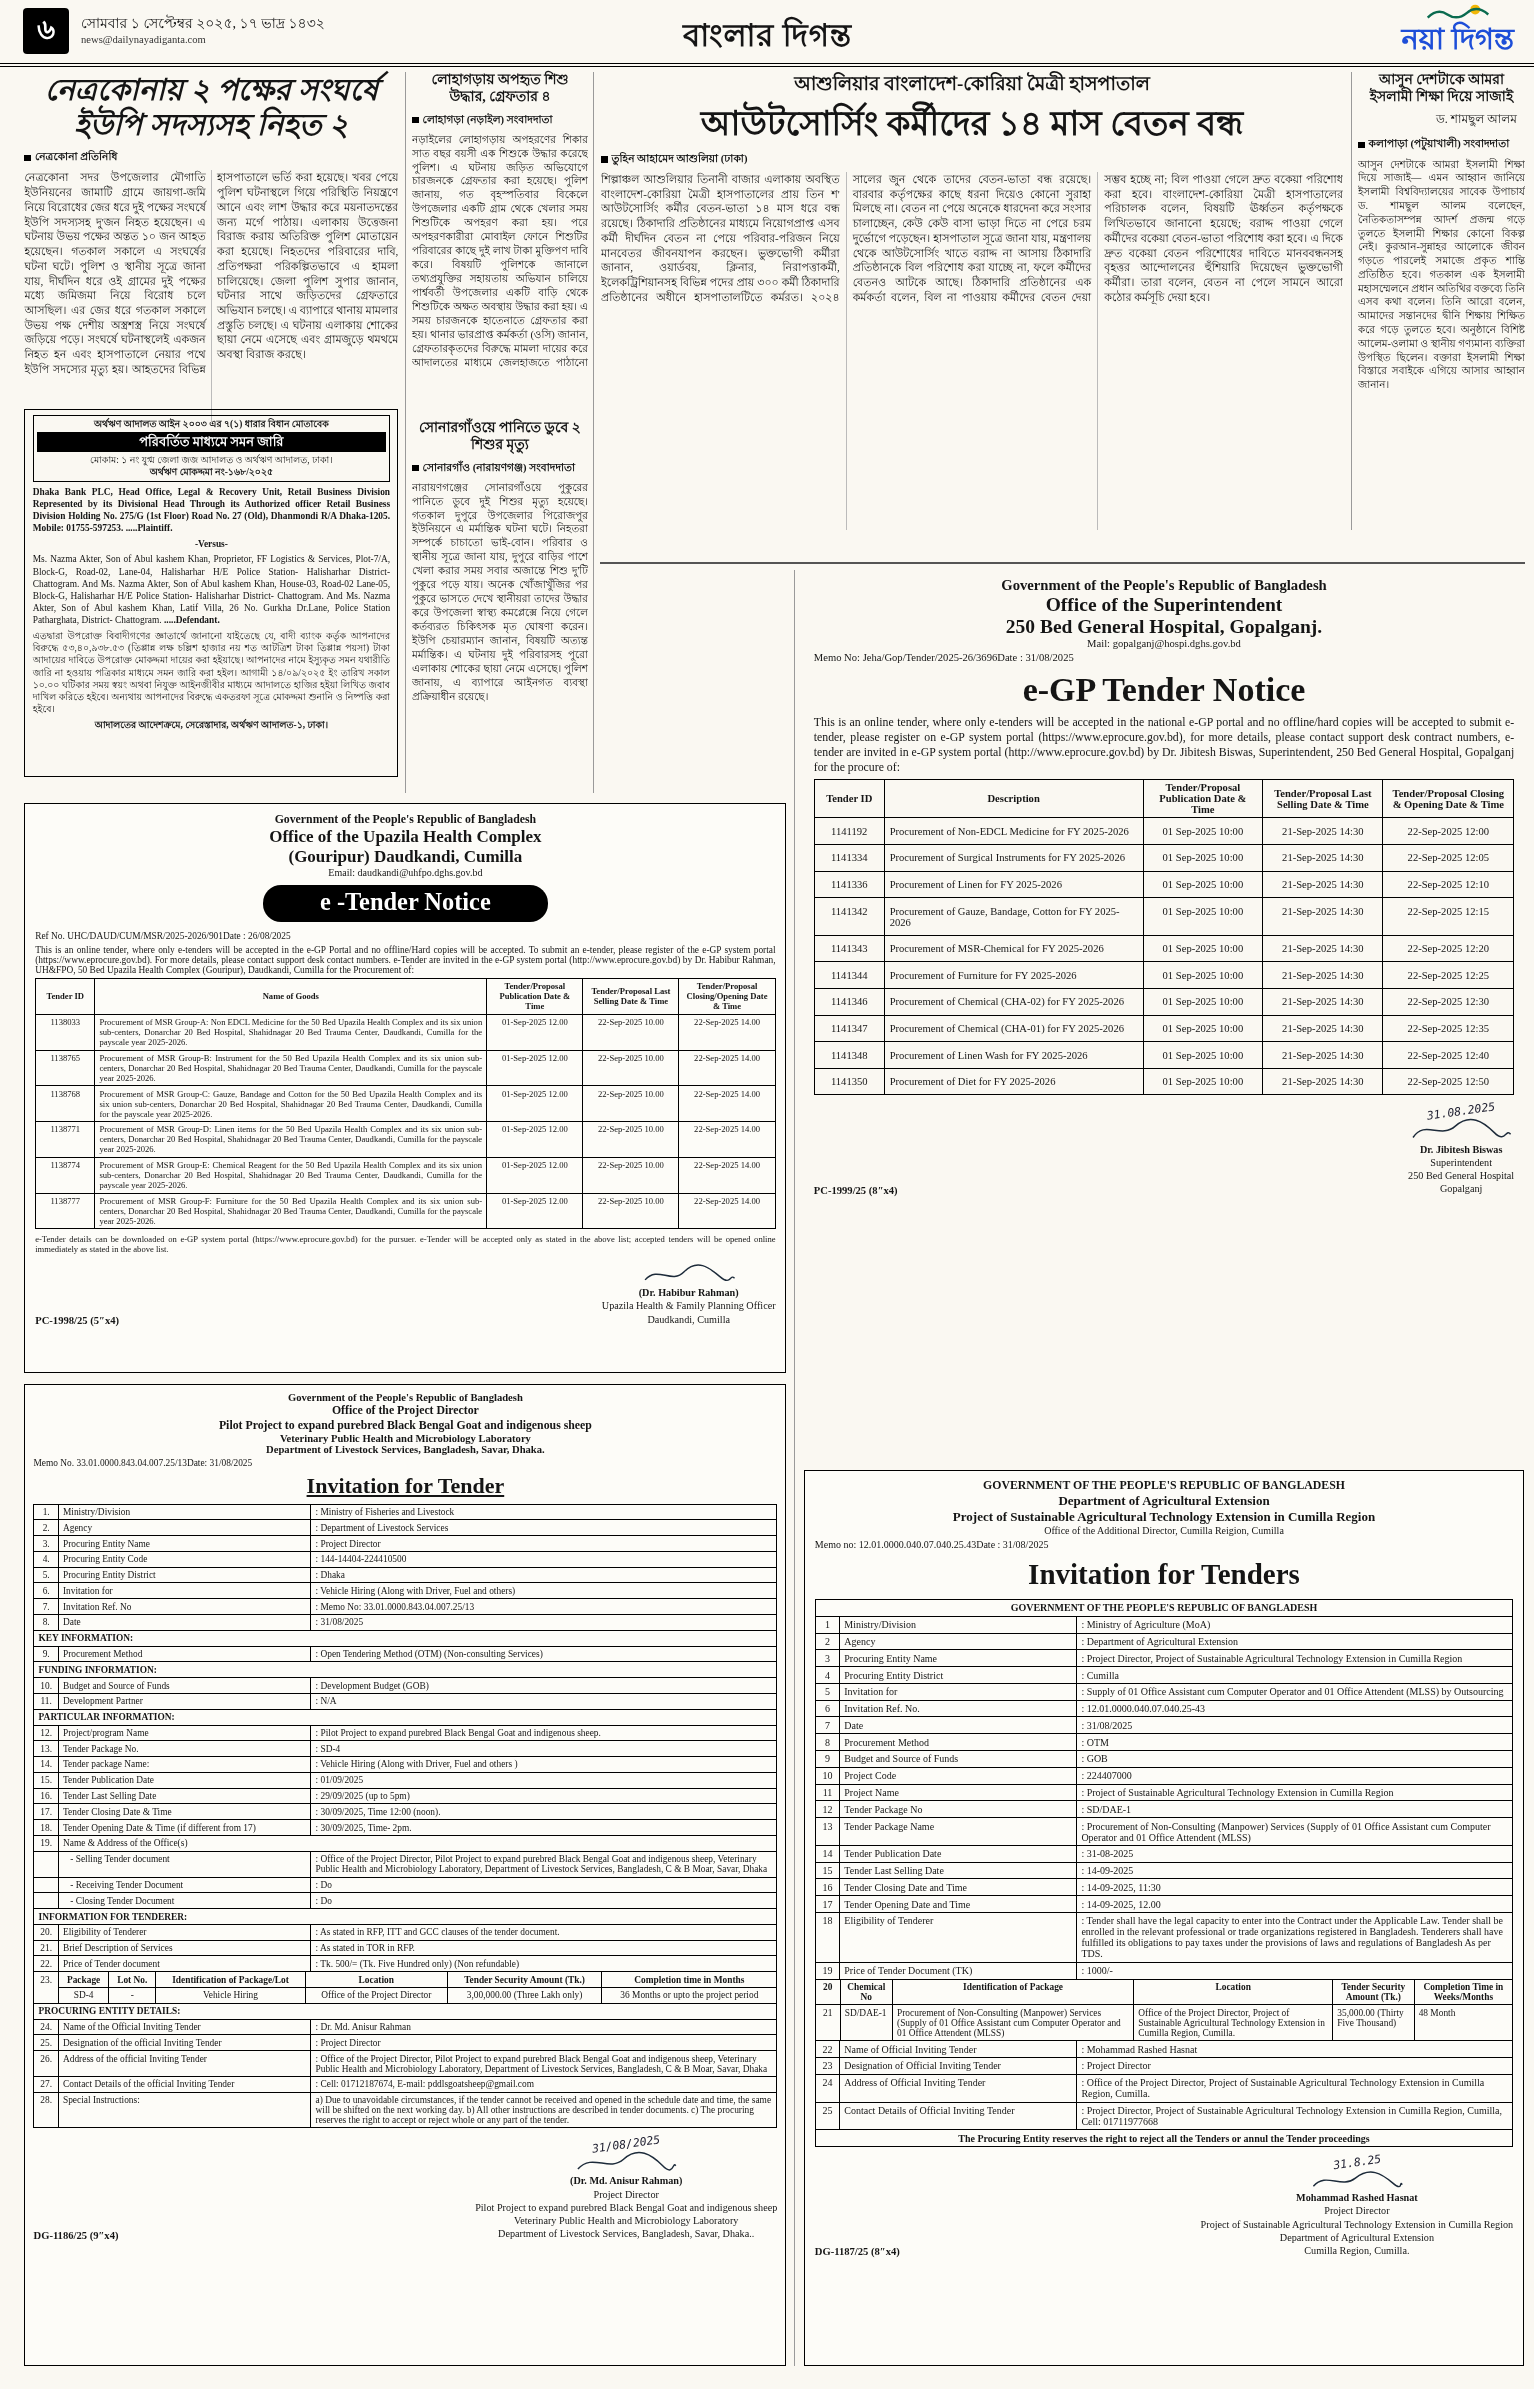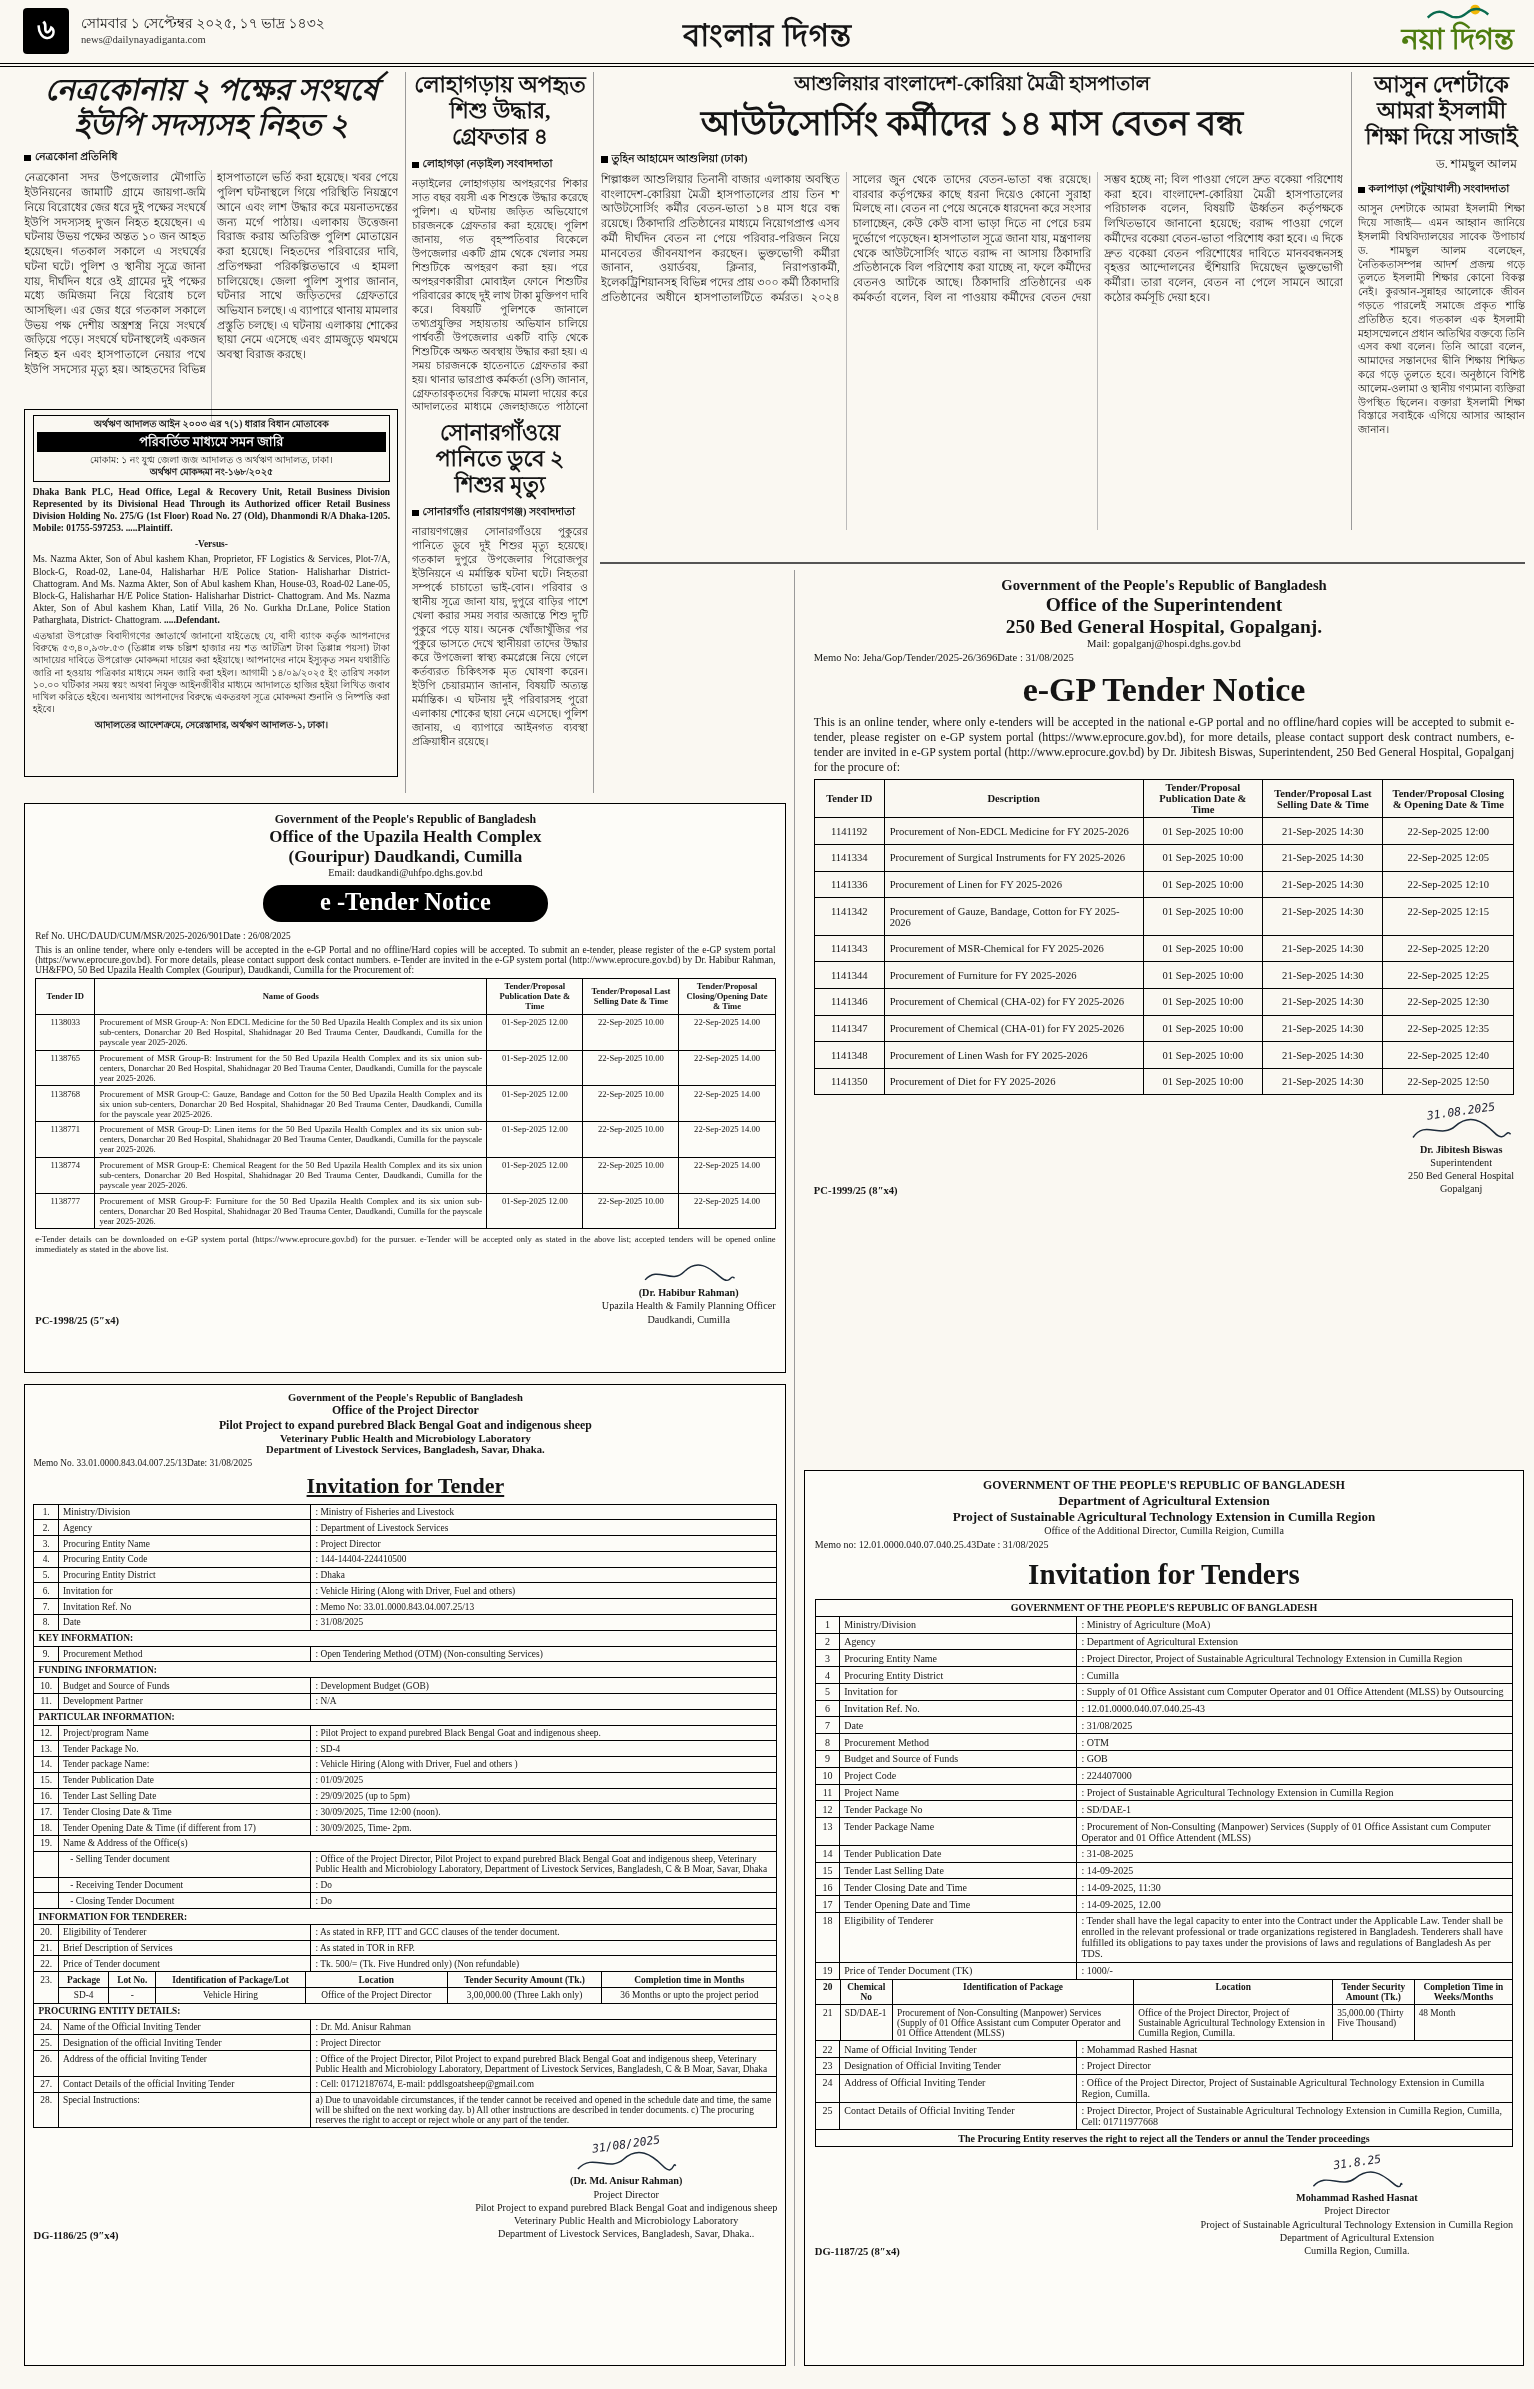--- a/index.html
+++ b/index.html
@@ -10,29 +10,29 @@
     font-family: "Liberation Serif","DejaVu Serif",serif; overflow: hidden;
   }
   
   .hdr { position:absolute; top:0; left:0; width:100%; height:67px; border-bottom:4.1px double #000; }
   .pagebox { position:absolute; left:23px; top:8.1px; width:46px; height:46px; background:#000; color:#fff;
     display:flex; align-items:center; justify-content:center; font-size:28px; font-weight:bold; border-radius:4.1px; }
   .dateline { position:absolute; left:81px; top:14.7px; font-size:14px; line-height:1.3; }
   .dateline .email { font-size:10.6px; color:#333; }
   .masthead { position:absolute; left:50%; transform:translateX(-50%); top:11.4px; font-size:31px; font-weight:bold; letter-spacing:0.8px; }
   .brand { position:absolute; right:21px; top:3.3px; text-align:center; }
-  .brand .brand-txt { color:#4d7c0f; font-weight:bold; font-size:29px; line-height:1; }
+  .brand .brand-txt { color:#1d4ed8; font-weight:bold; font-size:29px; line-height:1; }
   
   .vr { position:absolute; width:0.8px; background:#9a9a9a; }
   .hrule { position:absolute; height:1.6px; background:#555; }
   
   section { position:absolute; }
   .hl { font-weight:bold; text-align:center; line-height:1.18; }
   .hl-lg { font-size:30px;font-style:italic; }
-  .hl-md { font-size:22px; }
+  .hl-md { font-size:14px; }
   .hl-xl { font-size:34px; }
   .kicker { font-size:19px; font-weight:bold; text-align:center; margin-bottom:3.3px; }
   .byline { font-size:10.6px; font-weight:bold; margin:6.5px 0 4.1px 0; display:flex; align-items:center; gap:4.1px; }
   .sq { width:6.5px; height:6.5px; background:#000; display:inline-block; flex:0 0 auto; }
   .bt { font-size:11px; line-height:1.34; text-align:justify; overflow:hidden; }
   .cols2 { column-count:2; column-gap:11.4px; column-rule:0.8px solid #bbb; }
   .cols3 { column-count:3; column-gap:13px; column-rule:0.8px solid #bbb; }
   .author-line { font-size:12px; font-weight:normal; text-align:right; margin:4.9px 8.1px 1.6px 0; }
   .j { text-align:justify; } .c { text-align:center; } .b { font-weight:bold; }
   .m0 { margin:3.3px 0; }

